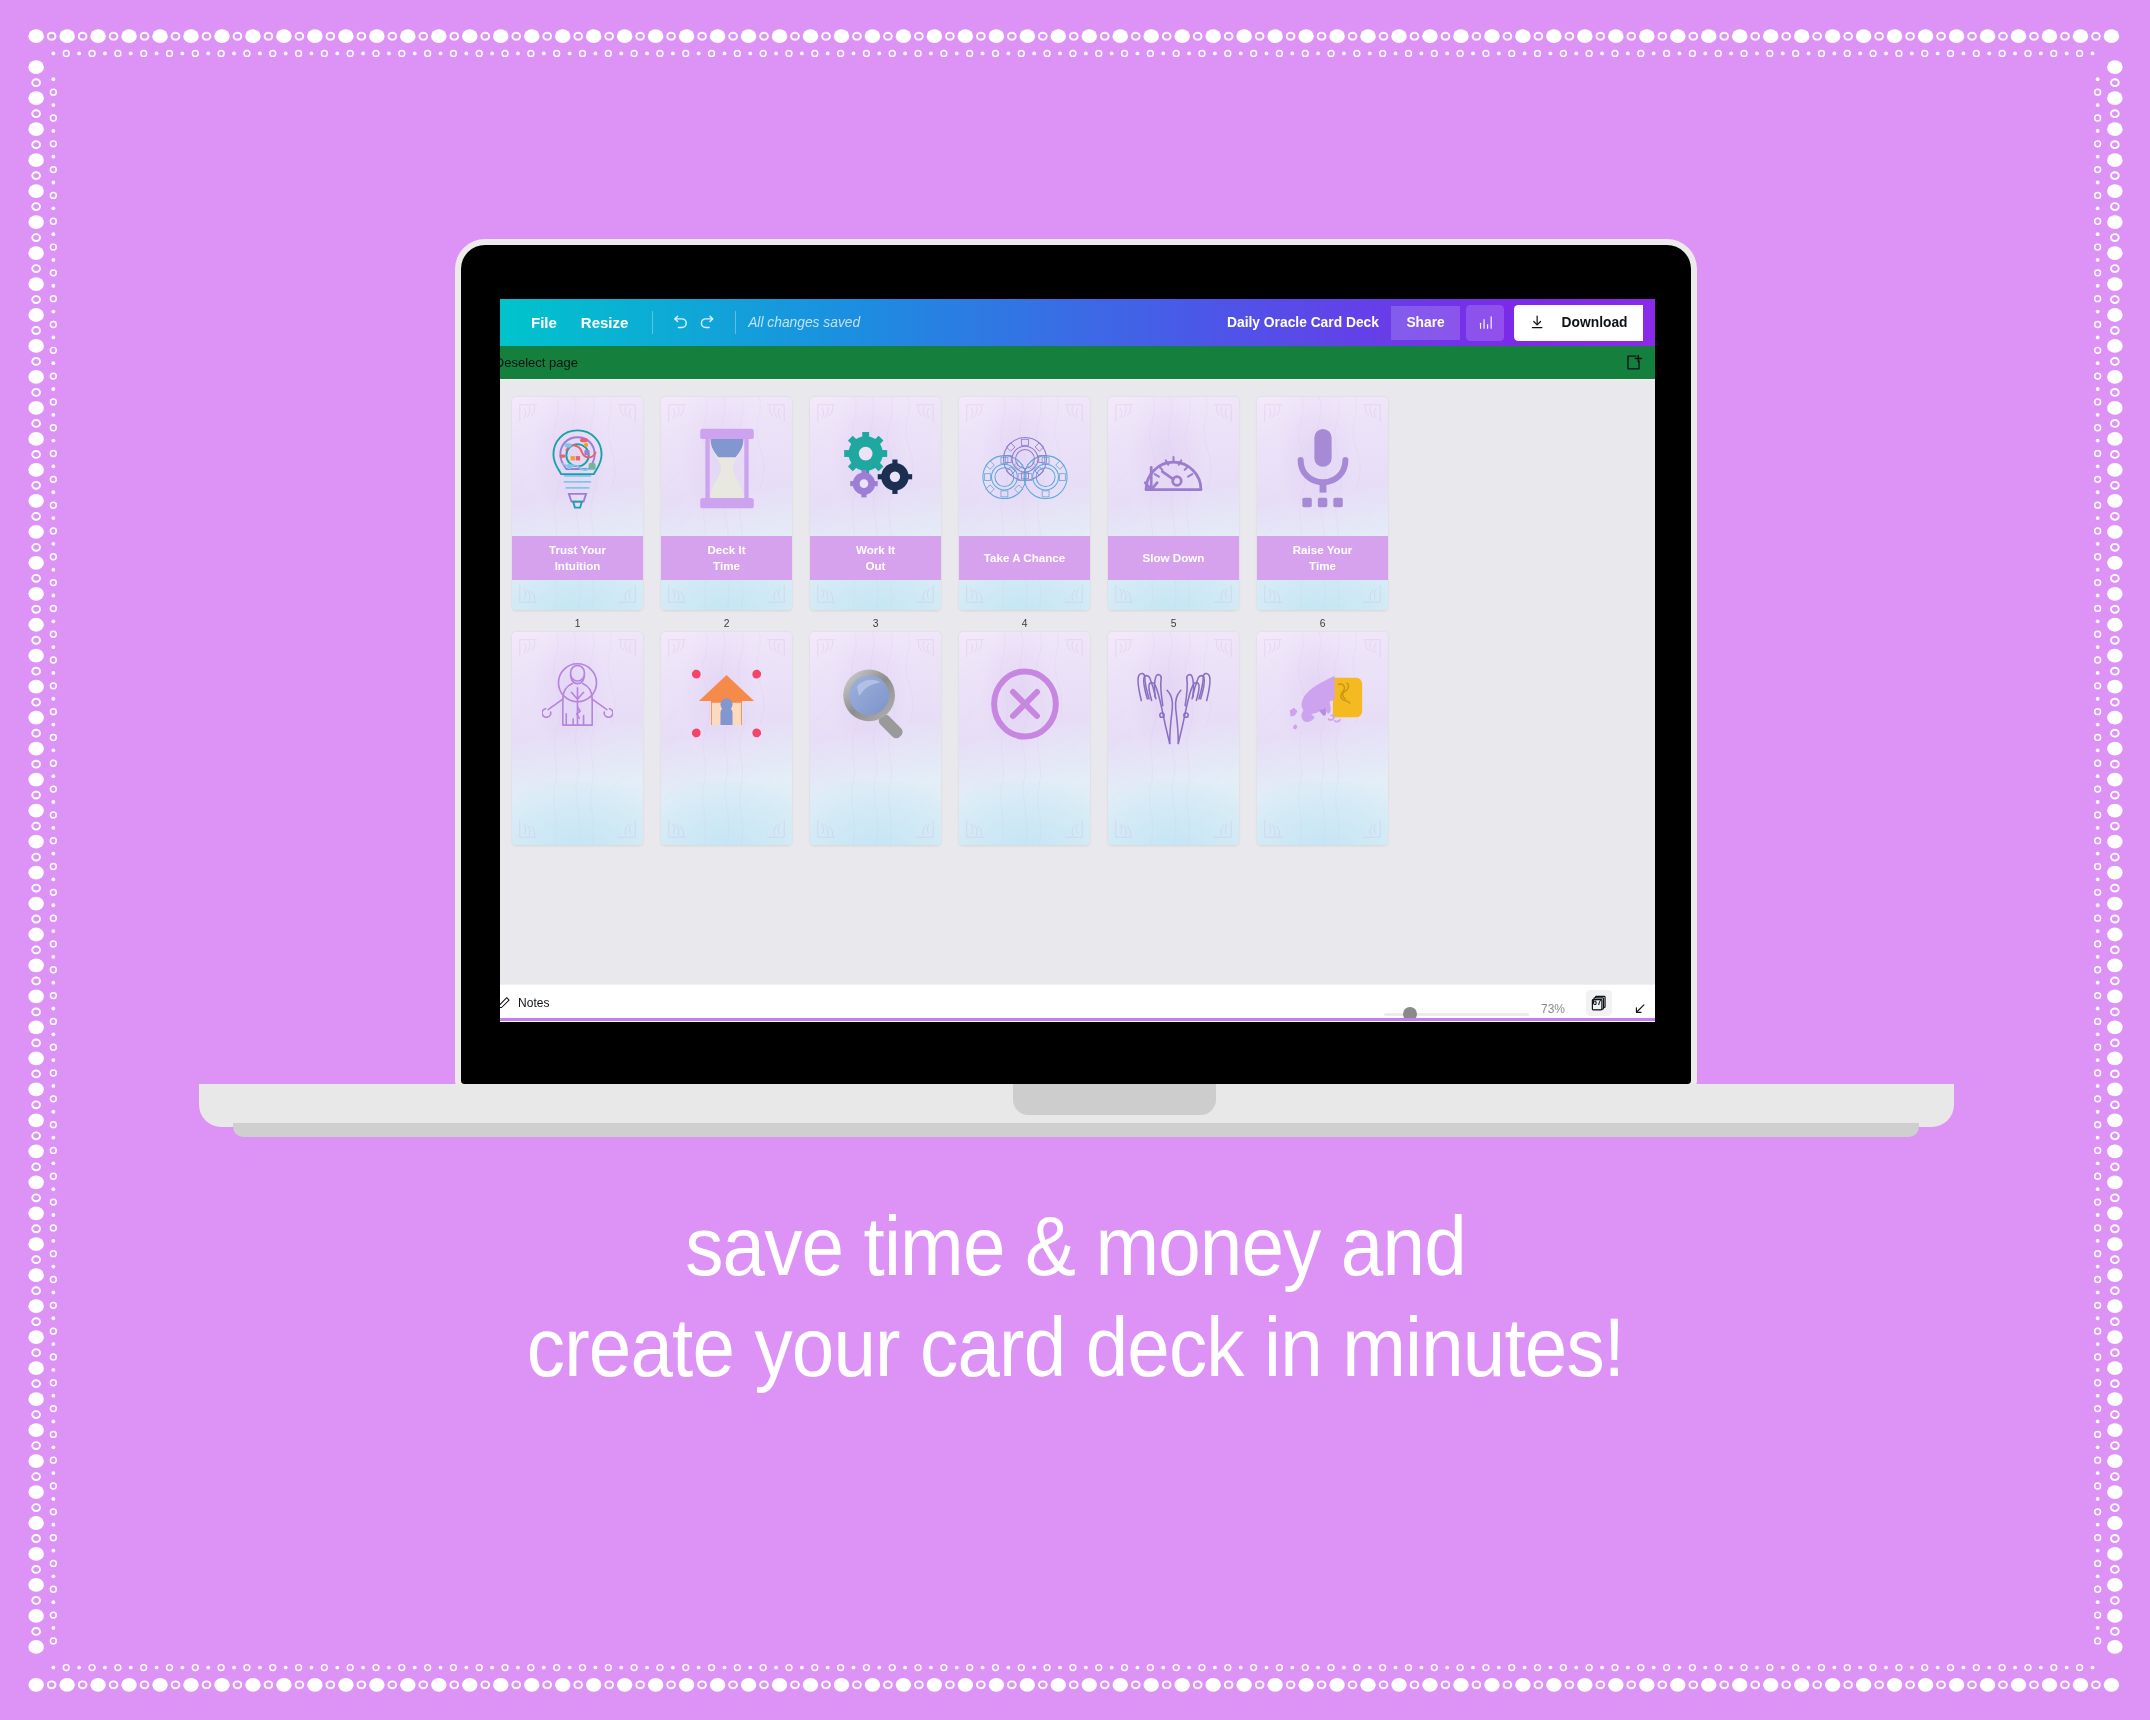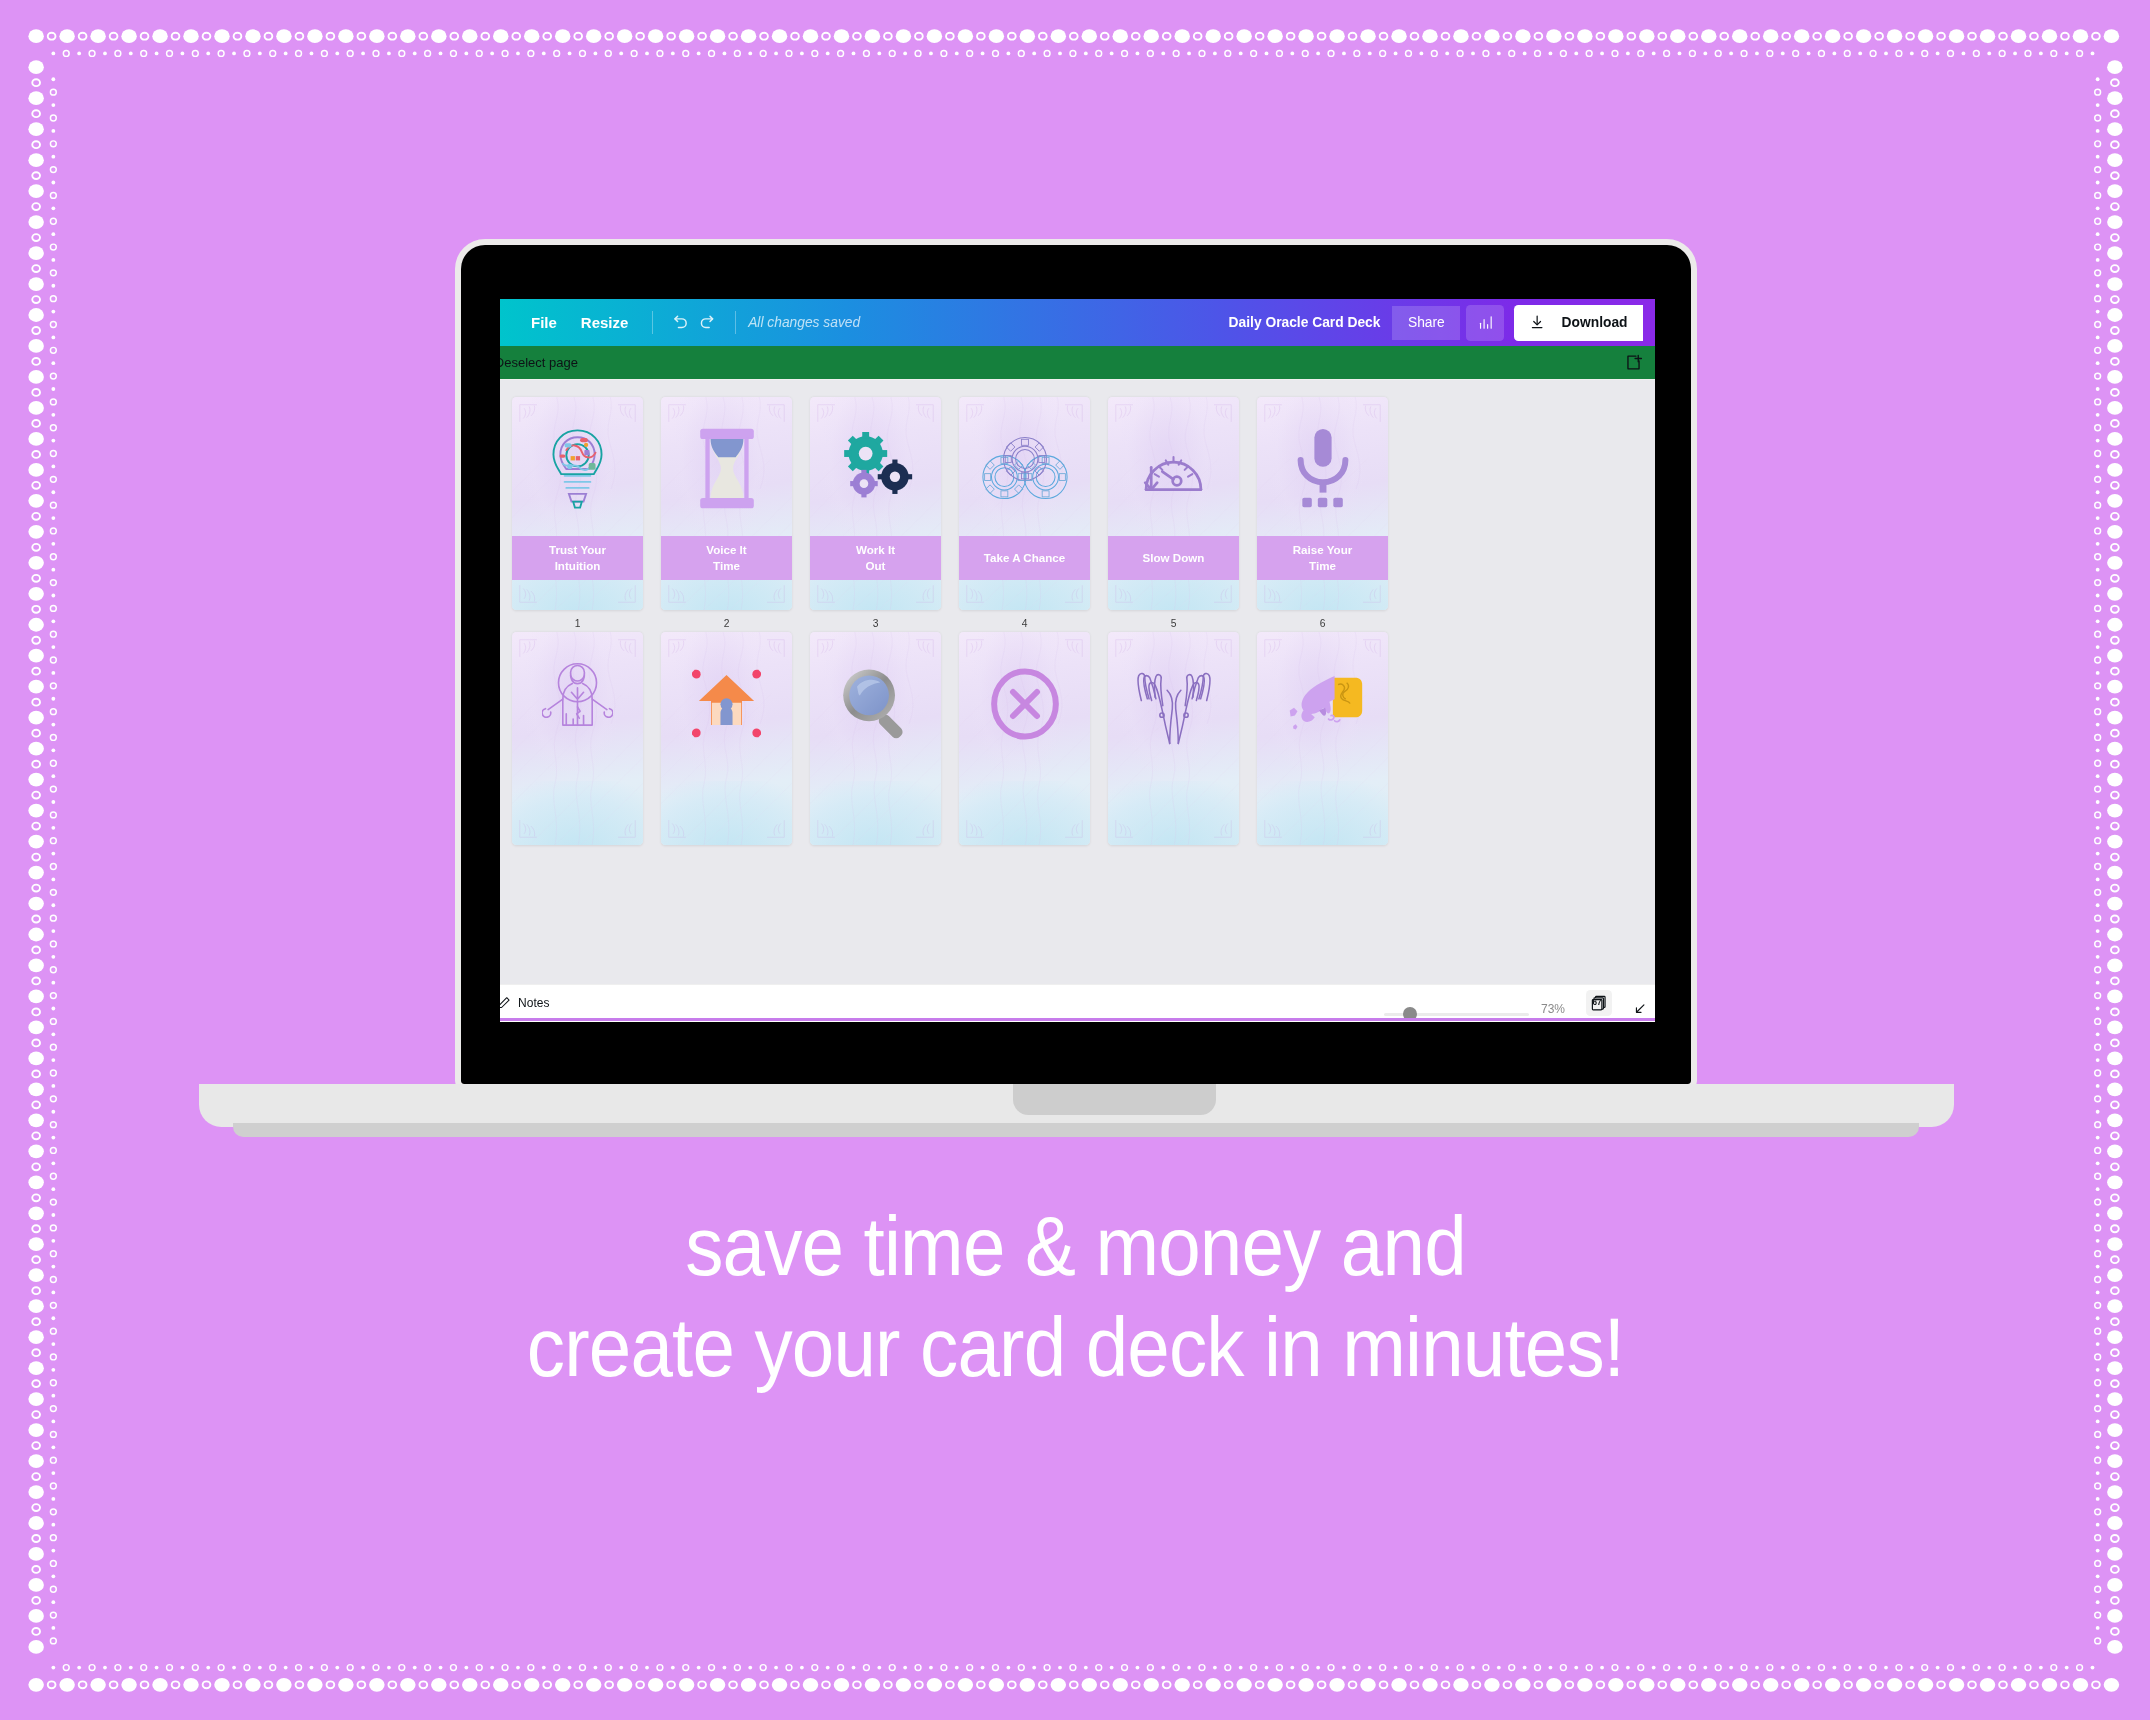--- a/index.html
+++ b/index.html
@@ -122,21 +122,21 @@
     font-size: 13.8px;
     font-weight: bold;
     color: #fff;
     margin-right: 12px;
     white-space: nowrap;
   }
   #share-btn {
     background: rgba(255,255,255,.17);
     color: #fff;
     font-size: 13.8px;
-    font-weight: normal;
+    font-weight: bold;
     padding: 9.5px 15.5px;
     border-radius: 0;
     cursor: pointer;
   }
   #stats-btn {
     background: rgba(255,255,255,.17);
     width: 38px; height: 36px;
     margin-left: 6px;
     border-radius: 4.3px;
     display: flex; align-items: center; justify-content: center;
@@ -1520,21 +1520,21 @@
       <rect x="6" y="2" width="62" height="12" rx="3" fill="#cda2ef"></rect>
       <rect x="6" y="82" width="62" height="12" rx="3" fill="#cda2ef"></rect>
       <rect x="12" y="12" width="5" height="72" fill="#cda2ef"></rect>
       <rect x="57" y="12" width="5" height="72" fill="#cda2ef"></rect>
       <path d="M18 14h38c0 16-12 24-12 34s12 18 12 34H18c0-16 12-24 12-34s-12-18-12-34z" fill="#e8e7e0"></path>
       <path d="M18 14h38c0 10-5 16-9 21H27c-4-5-9-11-9-21z" fill="#8296cf"></path>
       <path d="M28 68c2-6 6-9 9-9s7 3 9 9c2 6 5 10 8 14H20c3-4 6-8 8-14z" fill="#e8e7e0"></path>
     </svg>
               </div>
               <div class="card-band">
-                <span>Voice It
+                <span>Deck It
 Time</span>
               </div>
             </div>
             <div class="page-num">2</div>
           </div>
           <div class="page-cell">
             <div class="card">
               <div class="card-deco"><svg viewBox="0 0 152 248" preserveAspectRatio="none" width="100%" height="100%">
   <g stroke="#c79ae0" stroke-width=".7" fill="none" opacity=".75">
     <path d="M9 9h20M9 9v20M14 13c3 4 2 9-1 12M20 11c2 5 0 10-3 13M26 10c1 6-1 9-4 12"></path>

